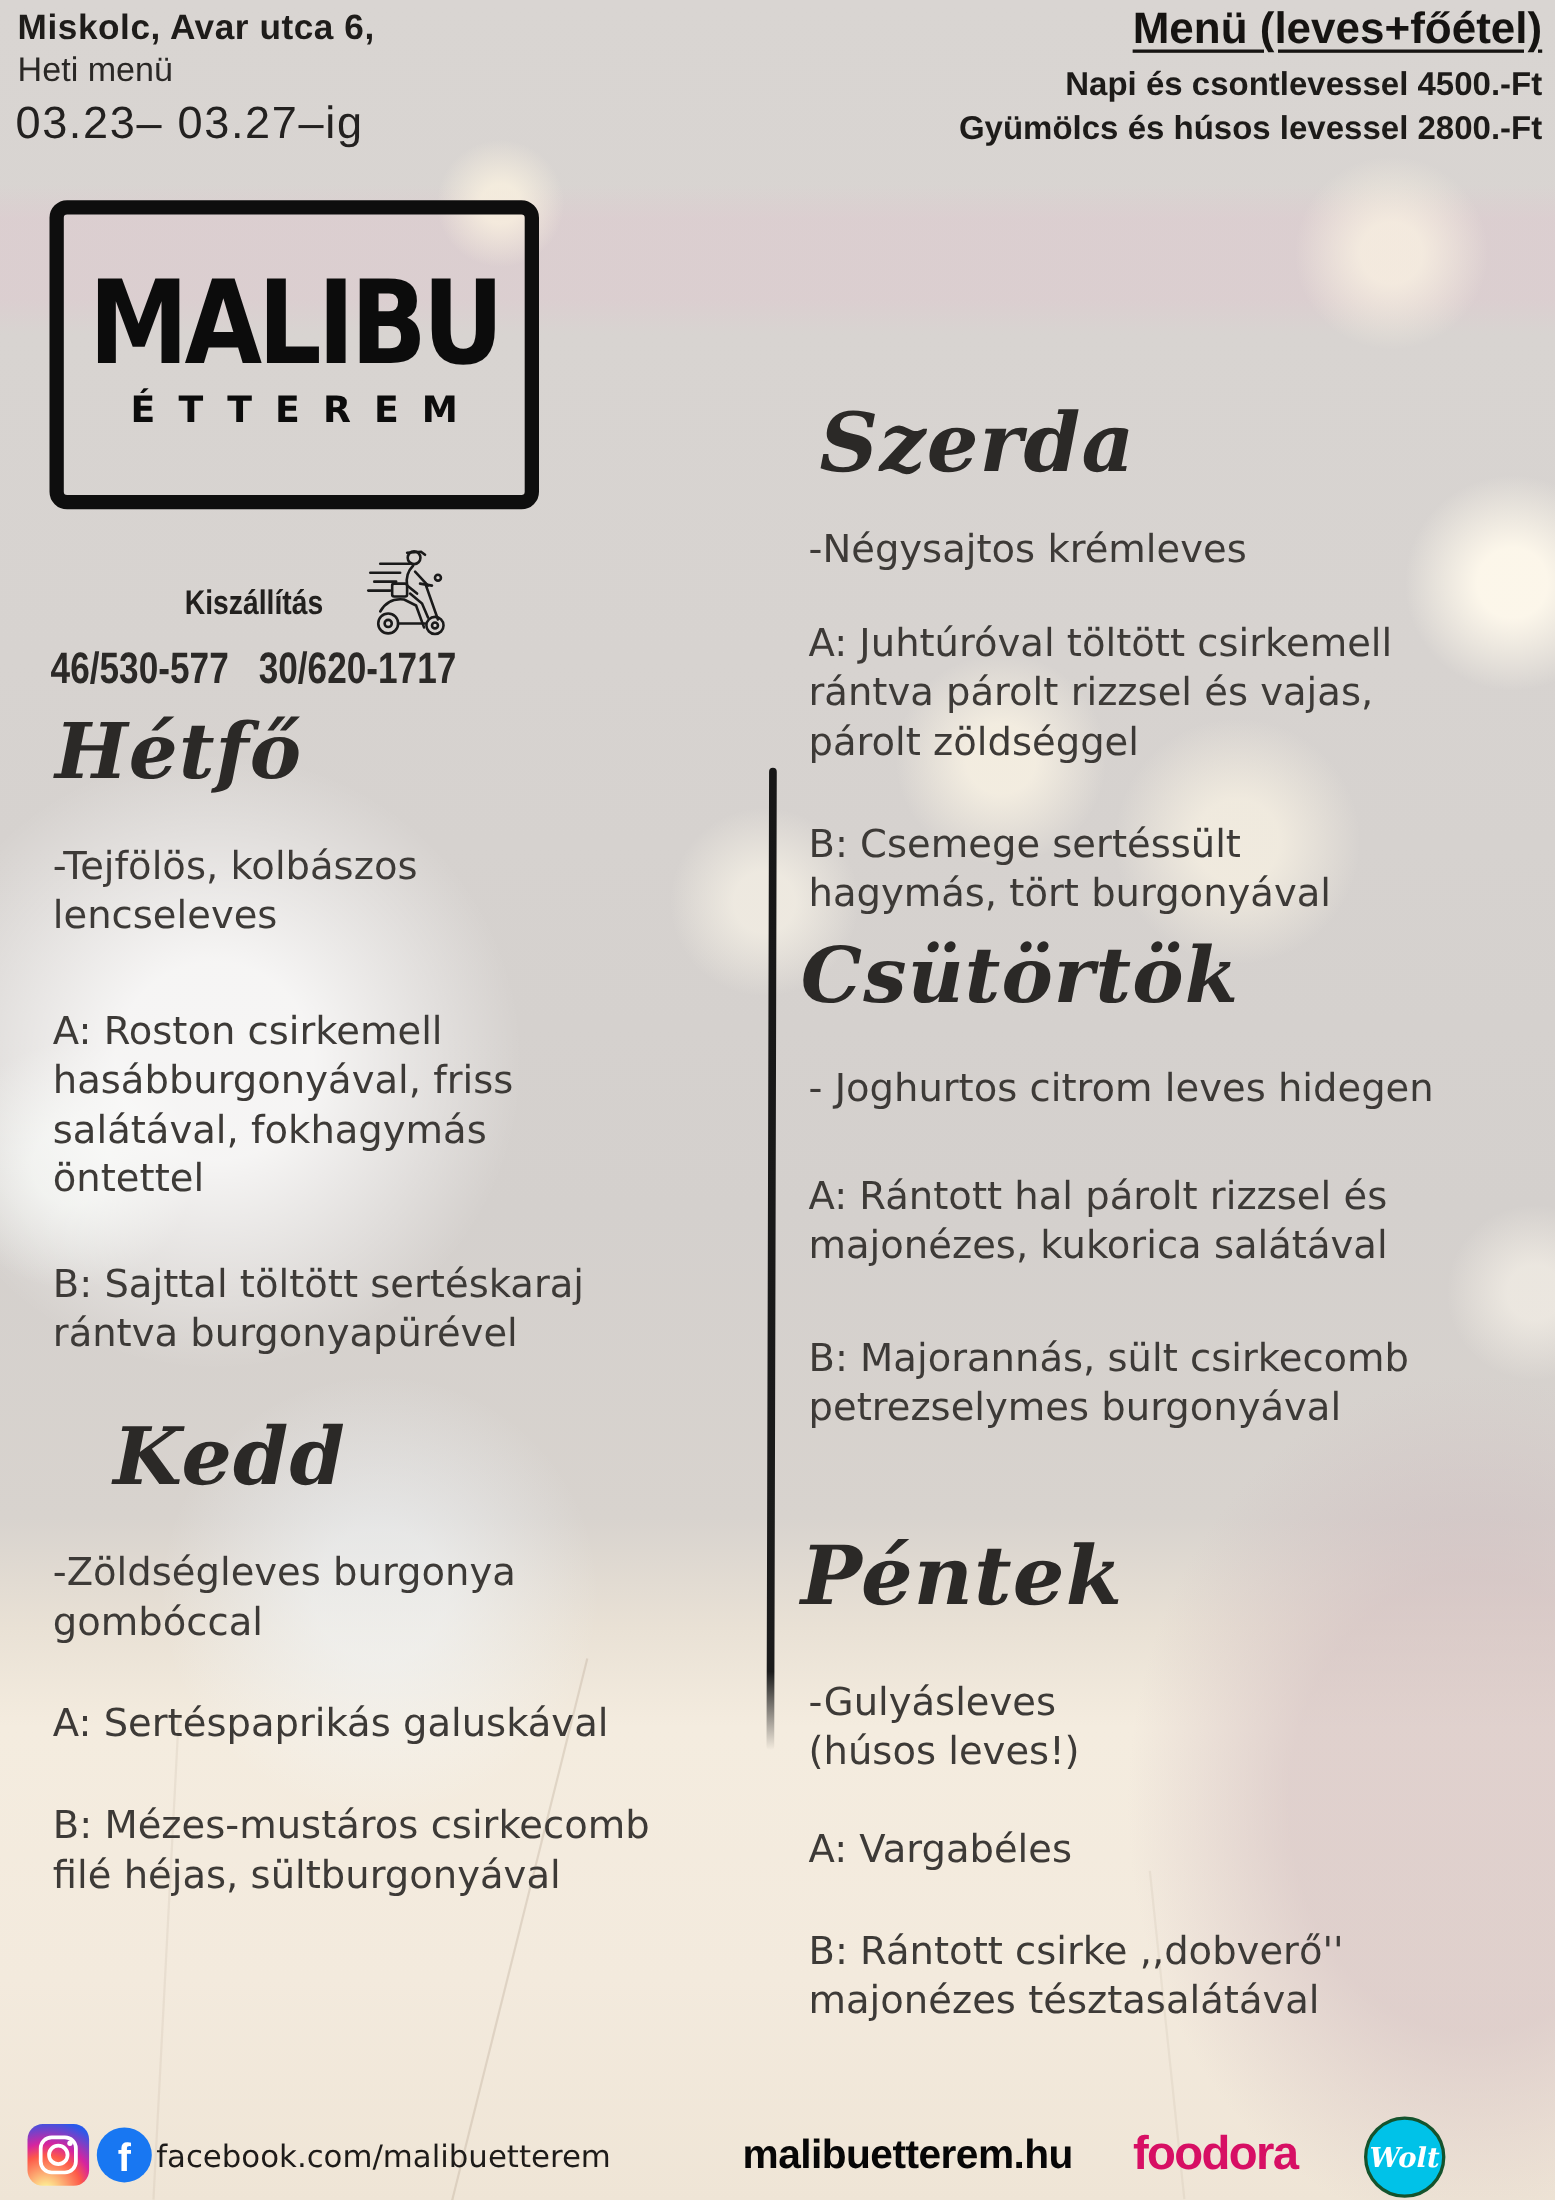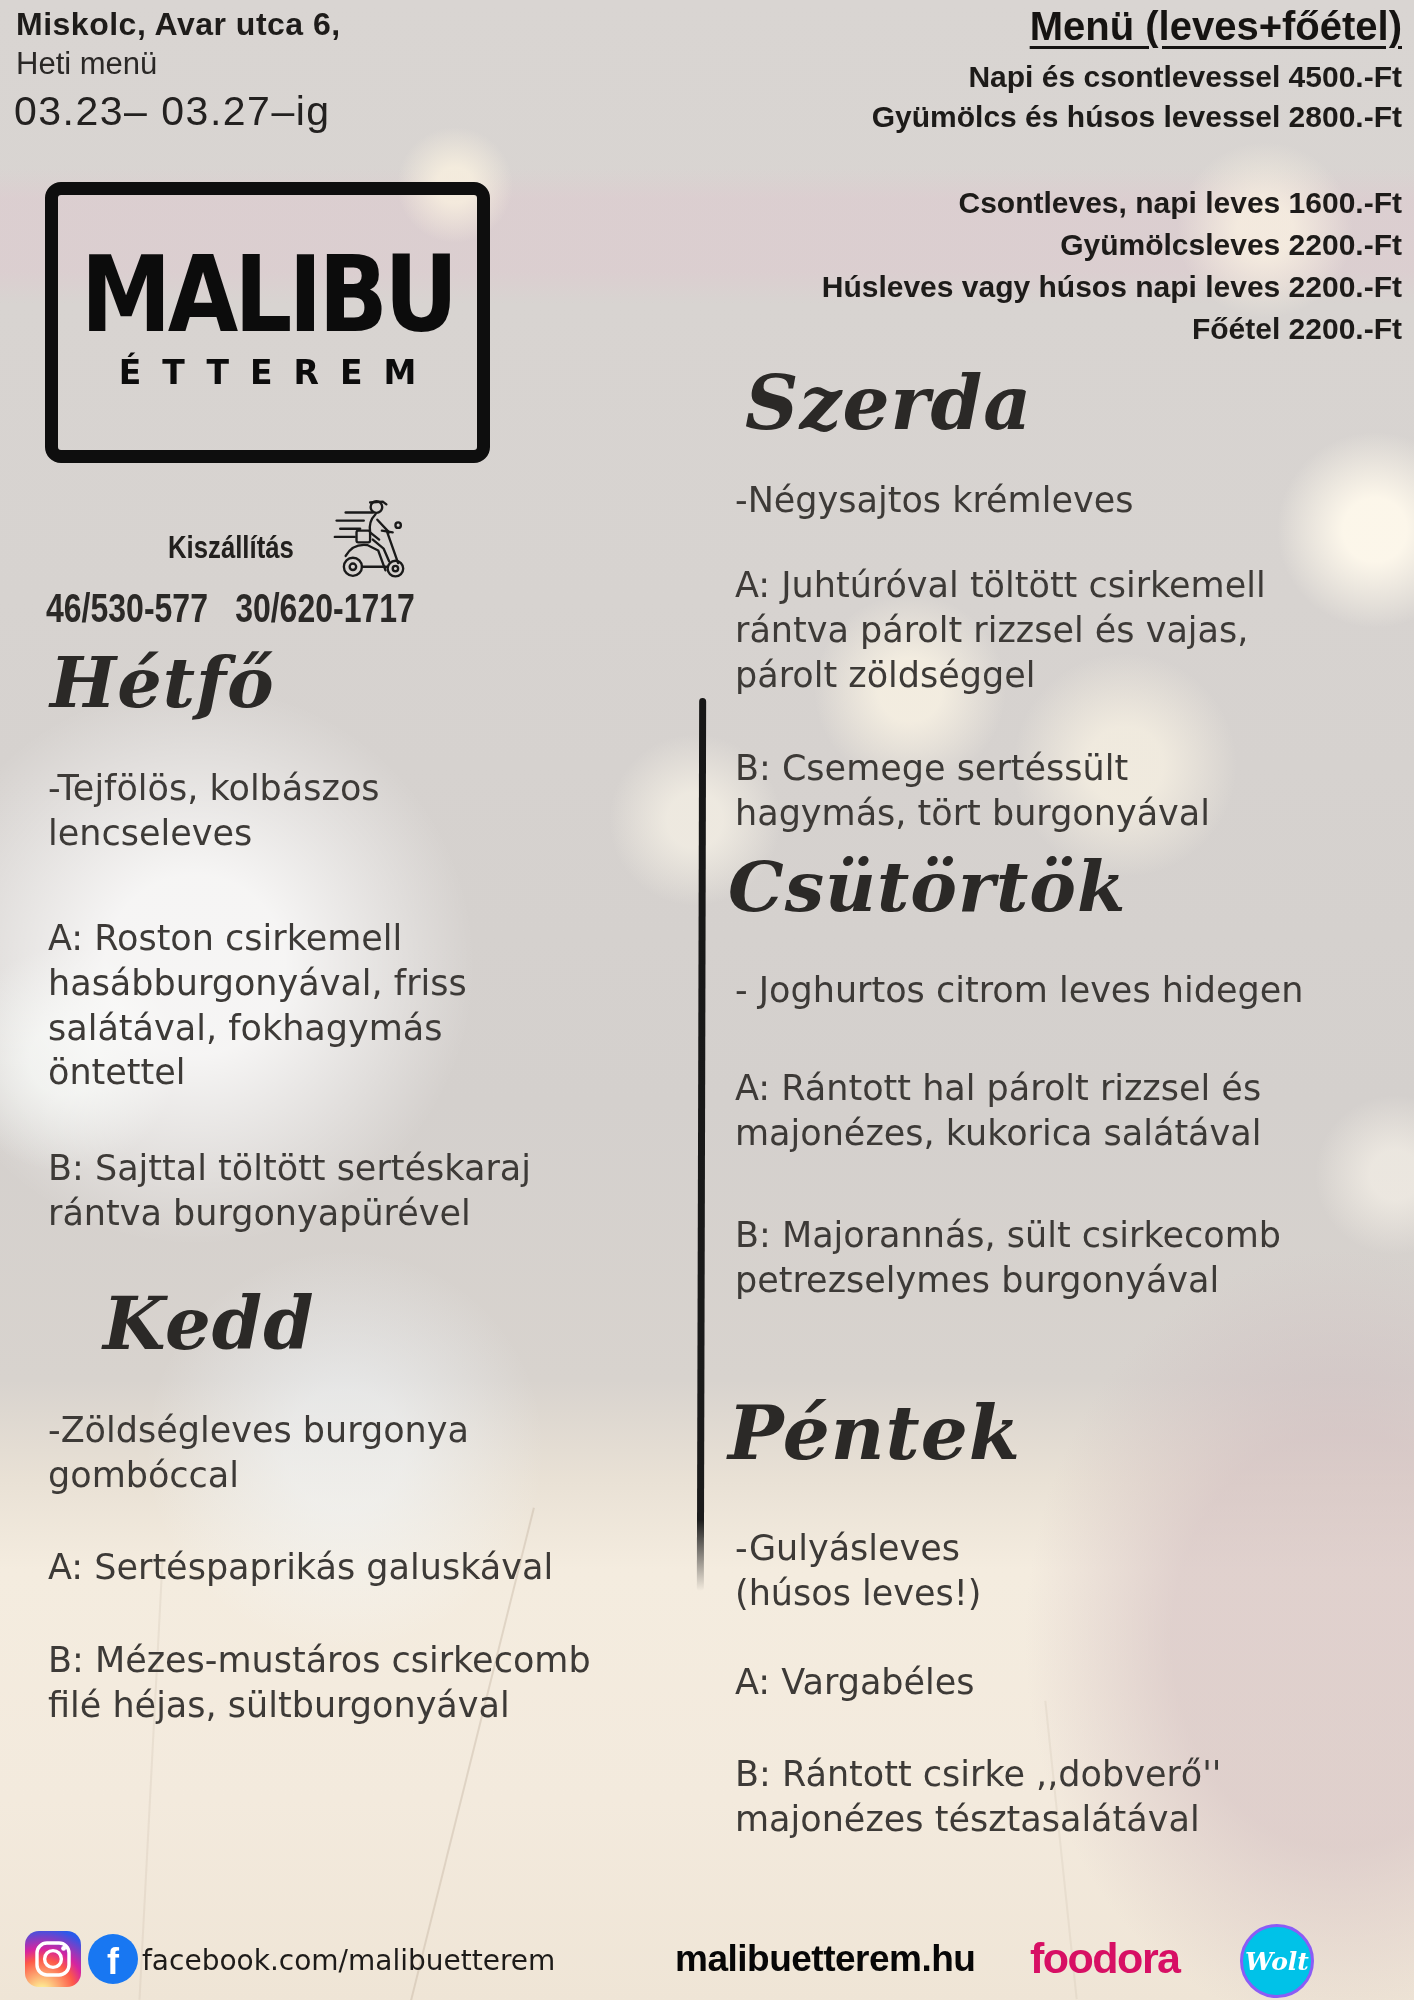--- a/index.html
+++ b/index.html
@@ -87,21 +87,21 @@
   .fb-icon{
     left:88px;top:1934px;width:50px;height:50px;border-radius:50%;background:#1877f2;
     color:#fff;font-size:36px;font-weight:bold;display:flex;align-items:center;justify-content:center;
     font-family:"Liberation Sans",sans-serif;padding-top:6px;box-sizing:border-box;
   }
   .fb-url{left:142px;top:1944px;font-family:"DejaVu Sans",sans-serif;font-size:28px;color:#1d1b19;}
   .site-url{left:675px;top:1938px;font-size:37px;font-weight:bold;color:#070707;letter-spacing:-.5px;}
   .foodora{left:1030px;top:1934px;font-size:43px;font-weight:bold;color:#d70f64;letter-spacing:-1.5px;}
   .wolt{
     left:1240px;top:1924px;width:74px;height:74px;border-radius:50%;background:#00c2e8;
-    border:3px solid #8b5cf6;box-sizing:border-box;
+    border:3px solid #14532d;box-sizing:border-box;
     display:flex;align-items:center;justify-content:center;
   }
   .wolt-label{font-family:"DejaVu Serif",serif;font-style:italic;font-weight:bold;font-size:25px;color:#fff;}
 </style>
 </head>
 <body>
 
 <div class="page">
   <div class="bg"></div>
   <div class="seam abs" style="left:470px;top:1500px;height:520px;transform:rotate(14deg);"></div>
@@ -141,24 +141,20 @@
       <path d="M44 52 l12 10 6 14"></path>
     </g>
   </svg>
   <div class="abs phones" style="left:46px;top:586px;">
     <span>46/530-577</span><span>30/620-1717</span>
   </div>
 
   <div class="abs price-title">Menü (leves+főétel)</div>
   <div class="abs price-lines price-combo">Napi és csontlevessel 4500.-Ft
 Gyümölcs és húsos levessel 2800.-Ft</div>
-  <div class="abs price-lines price-single">Csontleves, napi leves 1600.-Ft
-Gyümölcsleves  2200.-Ft
-Húsleves vagy húsos napi leves 2200.-Ft
-Főétel 2200.-Ft</div>
 
   <div class="abs divider"></div>
 
   <div class="abs script-day" style="left:50px;top:648px;font-size:70px;">Hétfő</div>
   <div class="abs menu-text" style="left:48px;top:766px;">-Tejfölös, kolbászos
 lencseleves</div>
   <div class="abs menu-text" style="left:48px;top:916px;">A: Roston csirkemell
 hasábburgonyával, friss
 salátával, fokhagymás
 öntettel</div>

